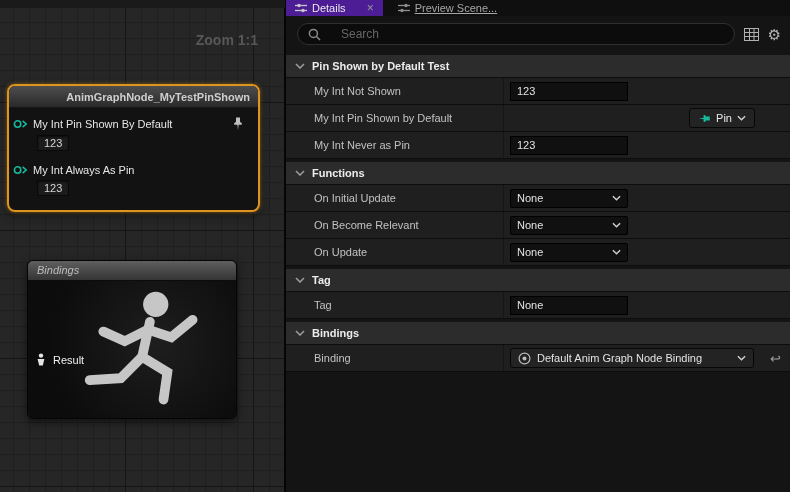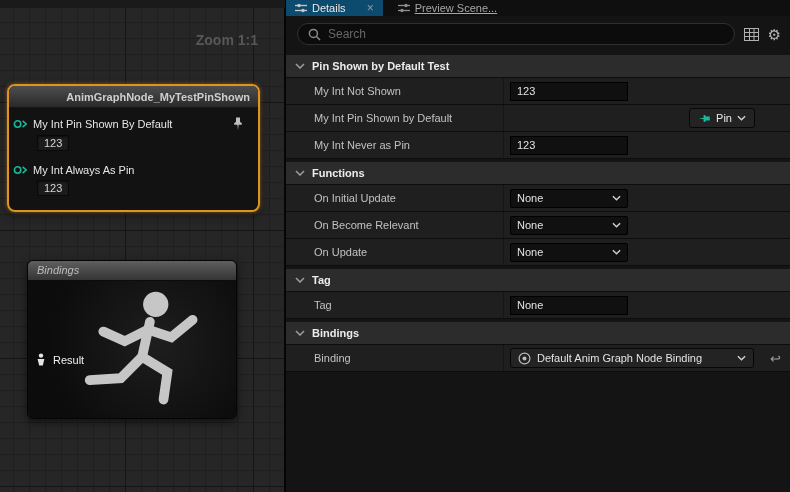--- a/index.html
+++ b/index.html
@@ -55,26 +55,26 @@
   .result-row { position:absolute; left:7px; top:72px; display:flex; align-items:center; gap:6px; }
   .result-label { font-size:11px; color:#efefef; }
   .note-bar { height:14px; margin:0 1px 1px; background:#3d8de0; color:#fff;
     font-size:10px; font-weight:bold; text-align:center; line-height:14px; letter-spacing:.5px; }
 
   
   .details { position:absolute; left:285px; top:0; width:505px; height:492px;
     background:#141414; border-left:1px solid #050505; display:flex; flex-direction:column; }
   .tabbar { height:16px; background:#0f0f0f; display:flex; align-items:stretch; }
   .tab { display:flex; align-items:center; gap:5px; padding:0 9px; font-size:11px; cursor:default; }
-  .tab.active { background:#0c4a6e; color:#e8e8e8; }
+  .tab.active { background:#4c1d95; color:#e8e8e8; }
   .tab.inactive { color:#a6a6a6; margin-left:6px;text-decoration:underline; }
   .tab-close { color:#9a9a9a; font-size:12px; margin-left:16px; line-height:1; }
 
   .searchbar { display:flex; align-items:center; gap:9px; padding:7px 9px 7px 11px; }
-  .search-pill { flex:1; display:flex; align-items:center; gap:7px; height:22px;
+  .search-pill { flex:1; display:flex; align-items:center; gap:20px; height:22px;
     background:#0c0c0c; border:1px solid #2f2f2f; border-radius:12px; padding:0 10px; }
   .search-pill input { flex:1; background:transparent; border:none; outline:none;
     color:#cfcfcf; font-size:12px; font-family:"Liberation Sans", sans-serif; }
   .search-pill input::placeholder { color:#676767; }
   .icon-btn { color:#b5b5b5; display:flex; align-items:center; }
   .gear { font-size:15px; line-height:1; }
 
   .rows { flex:1; background:#141414; }
   .section { height:23px; display:flex; align-items:center; gap:7px; padding-left:9px;
     background:#2c2c2c; border-bottom:1px solid #0d0d0d; margin-top:3px; }

